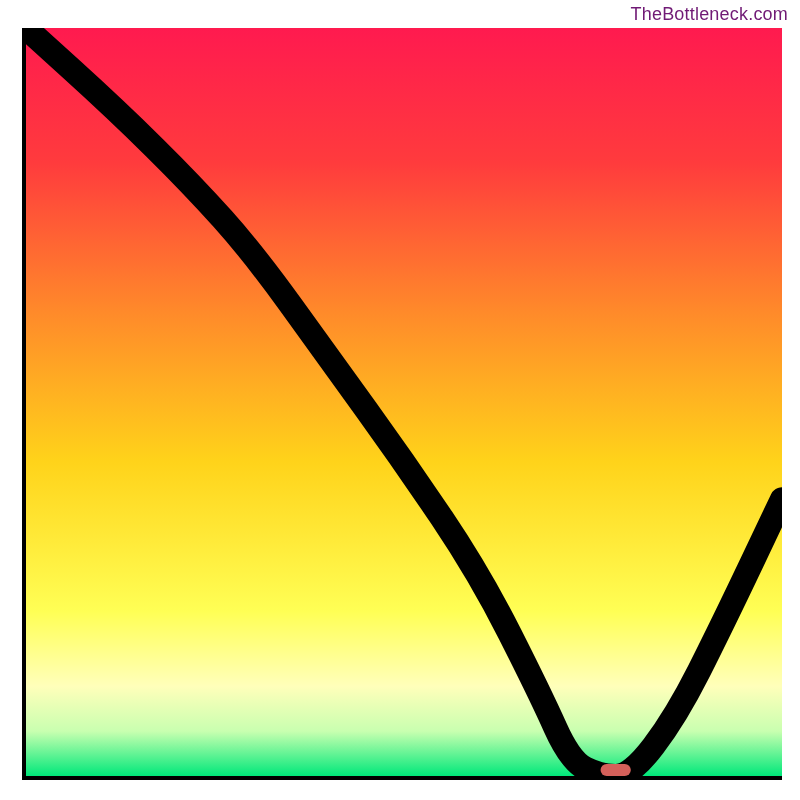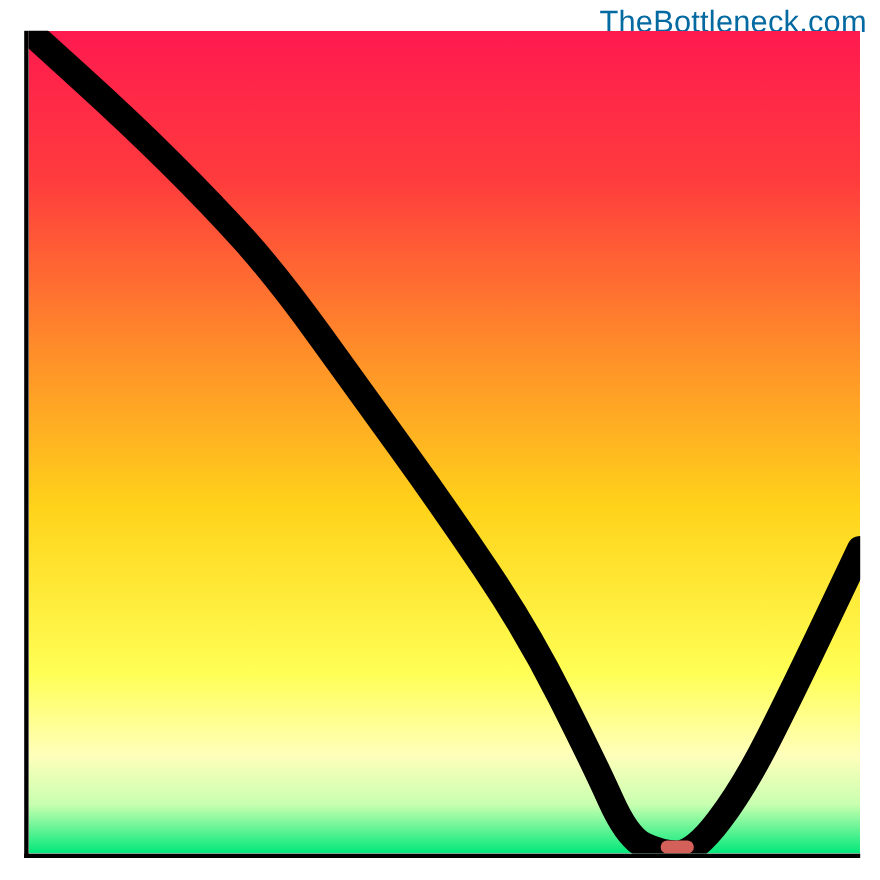--- a/index.html
+++ b/index.html
@@ -8,22 +8,22 @@
     height: 800px;
     background: #ffffff;
     position: relative;
     font-family: Arial, Helvetica, sans-serif;
     overflow: hidden;
   }
   .watermark {
     position: absolute;
     top: 4px;
     right: 12px;
-    color: #0369a1;
-    font-size: 28px;
+    color: #701a75;
+    font-size: 18px;
     font-weight: 500;
     letter-spacing: 0.2px;
   }
   .plot-area {
     position: absolute;
     left: 22px;
     top: 28px;
     width: 760px;
     height: 752px;
     border-left: 4px solid #000;

